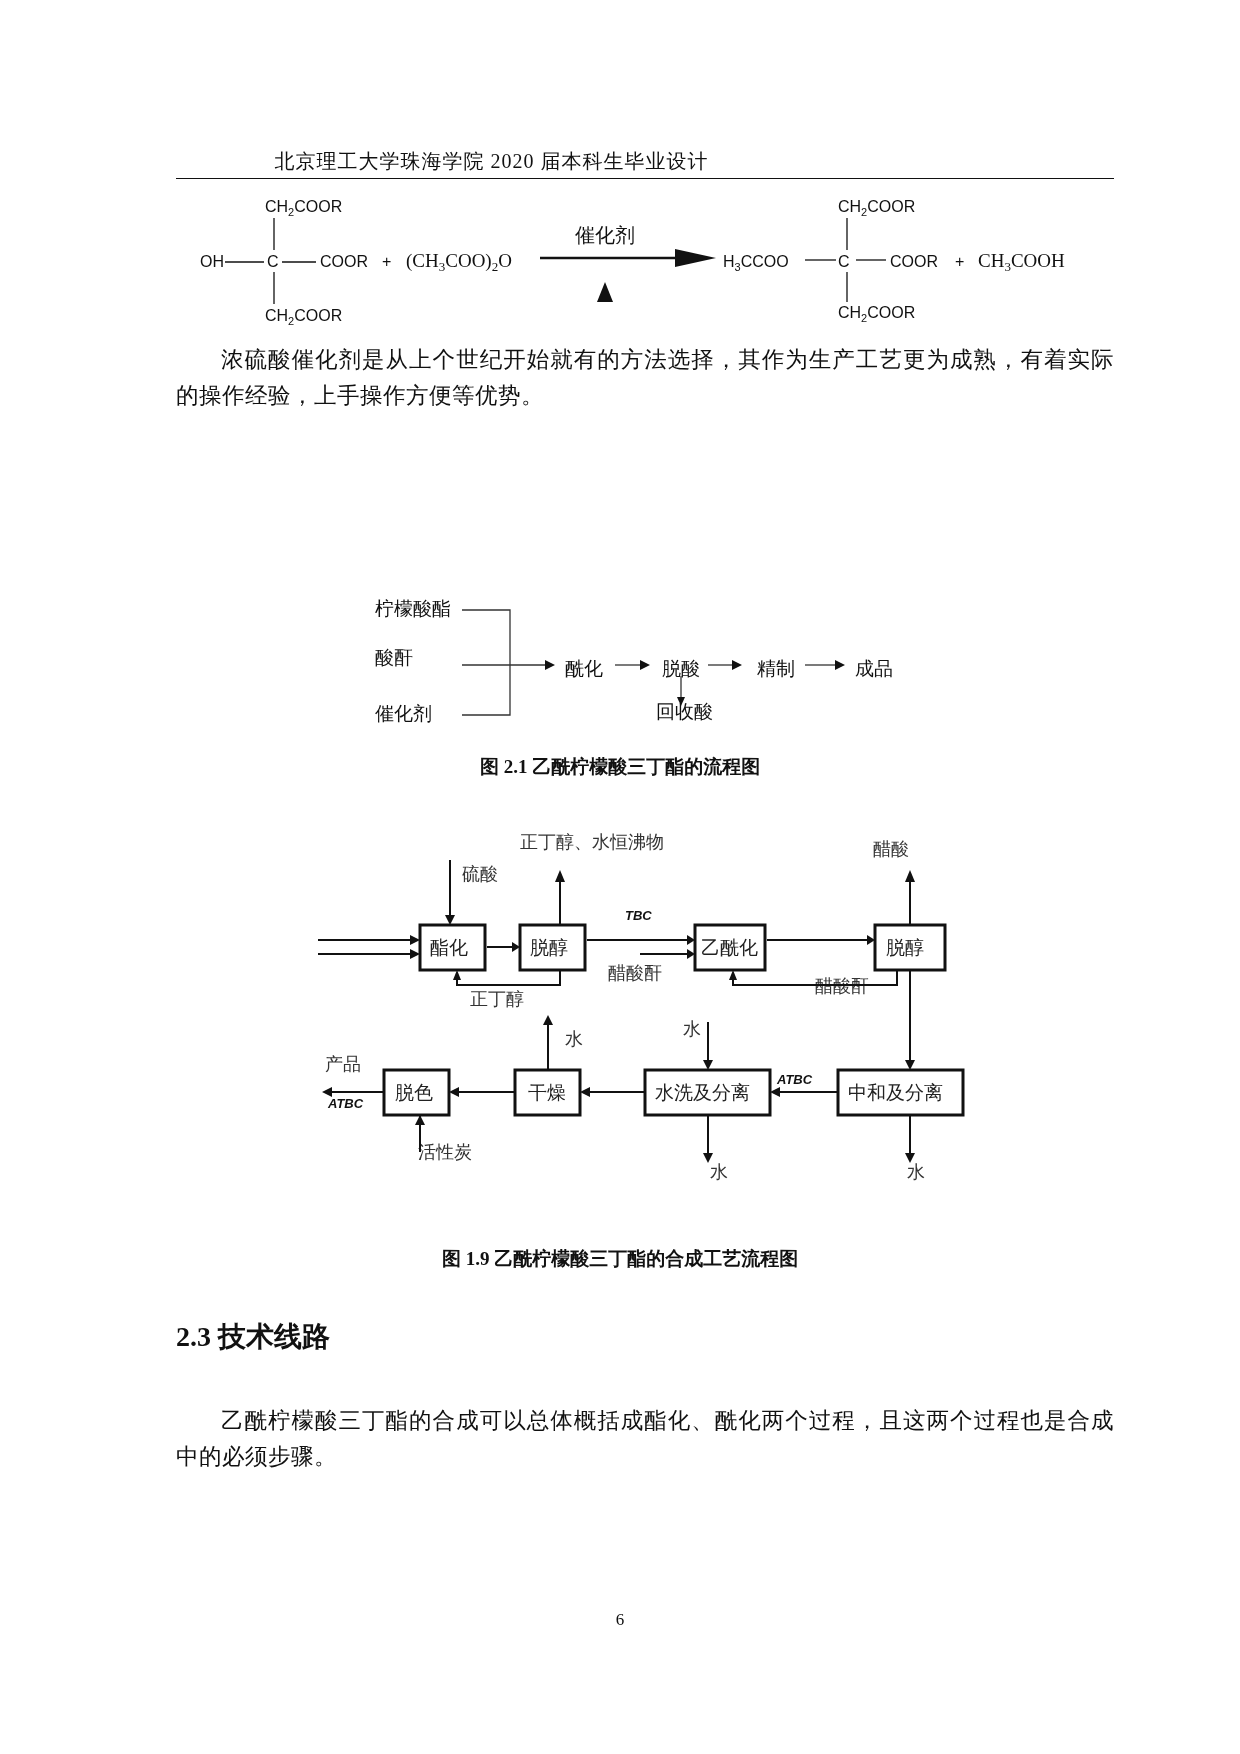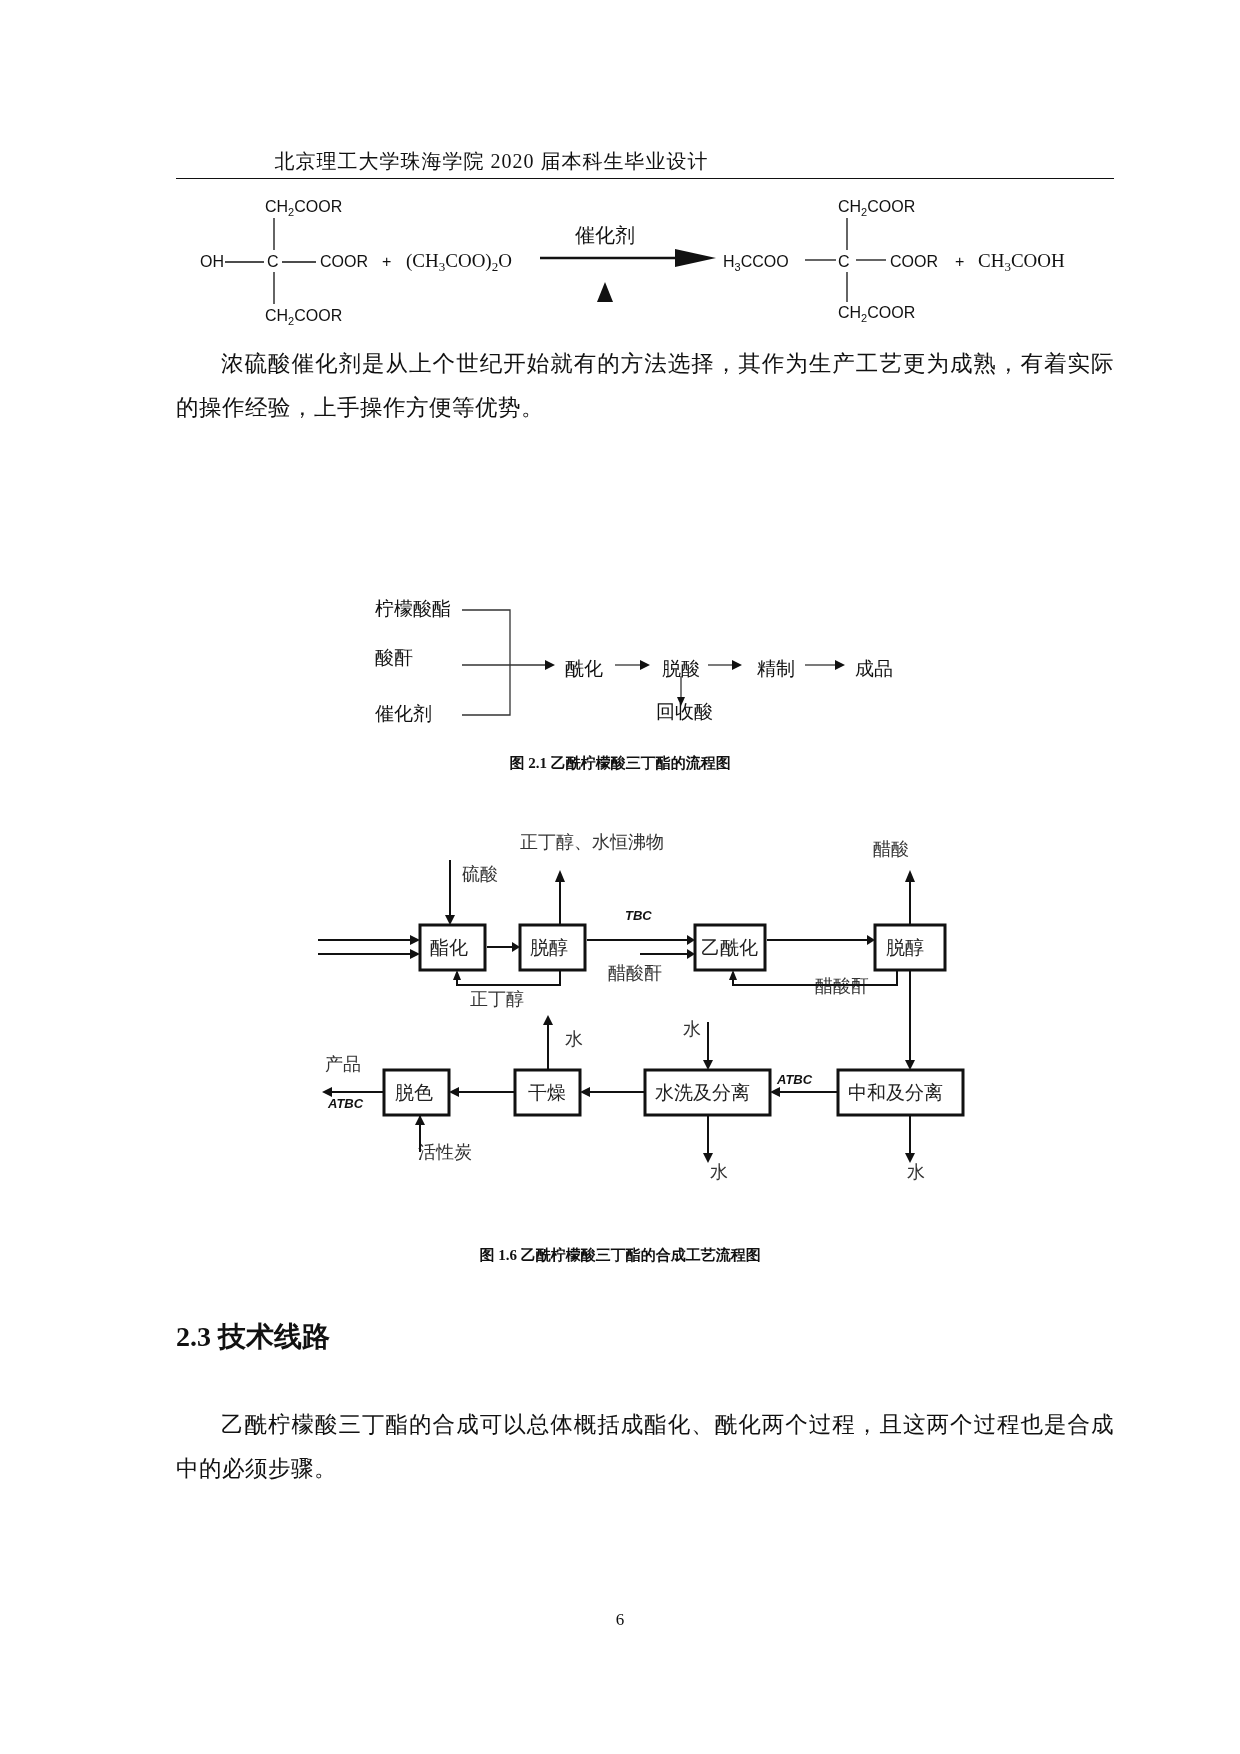--- a/index.html
+++ b/index.html
@@ -1,23 +1,23 @@
 <!DOCTYPE html>
 <html><head>
 <meta charset="utf-8">
 <style>
   html, body { margin:0; padding:0; background:#fff; }
   body { width:1240px; height:1754px; position:relative; overflow:hidden;
          font-family:"Liberation Serif","DejaVu Serif",serif; color:#111; }
   .abs { position:absolute; }
   .header { left:0; width:983px; top:148px; text-align:center; font-size:20px; letter-spacing:1px; }
   .rule { left:176px; top:178px; width:938px; height:0; border-top:1.5px solid #111; }
-  .para { left:176px; width:938px; font-size:22.5px; line-height:44px; text-align:justify; letter-spacing:0.5px; }
+  .para { left:176px; width:938px; font-size:22.5px; line-height:36px; text-align:justify; letter-spacing:0.5px; }
   .para p { margin:0; text-indent:2em; }
-  .caption { left:0; width:1240px; text-align:center; font-size:15px; font-weight:bold; }
+  .caption { left:0; width:1240px; text-align:center; font-size:19px; font-weight:bold; }
   .heading { left:176px; font-size:28px; font-weight:bold; }
   .pagenum { left:0; width:1240px; text-align:center; font-size:17px; }
   svg text { font-family:"Liberation Sans","DejaVu Sans",sans-serif; }
   svg .cn { font-family:"DejaVu Sans","Liberation Sans",sans-serif; }
   svg .serif { font-family:"Liberation Serif","DejaVu Serif",serif; }
 </style>
 </head>
 <body>
 
 <div class="abs header">北京理工大学珠海学院 2020 届本科生毕业设计</div>
@@ -169,21 +169,21 @@
     <polygon points="590,267 580,272 590,277"></polygon>
     <polygon points="459,267 449,272 459,277"></polygon>
     <polygon points="332,267 322,272 332,277"></polygon>
     <polygon points="543,205 548,195 553,205"></polygon>
     <polygon points="703,240 708,250 713,240"></polygon>
     <polygon points="703,333 708,343 713,333"></polygon>
     <polygon points="905,333 910,343 915,333"></polygon>
     <polygon points="415,305 420,295 425,305"></polygon>
   </g>
 </svg>
-<div class="abs caption" style="top:1246px">图 1.6 乙酰柠檬酸三丁酯的合成工艺流程图</div>
+<div class="abs caption" style="top:1246px">图 1.9 乙酰柠檬酸三丁酯的合成工艺流程图</div>
 
 <div class="abs heading" style="top:1318px">2.3 技术线路</div>
 
 <div class="abs para" style="top:1403px">
   <p>乙酰柠檬酸三丁酯的合成可以总体概括成酯化、酰化两个过程，且这两个过程也是合成中的必须步骤。</p>
 </div>
 
 <div class="abs pagenum" style="top:1610px">6</div>
 
 </body></html>

